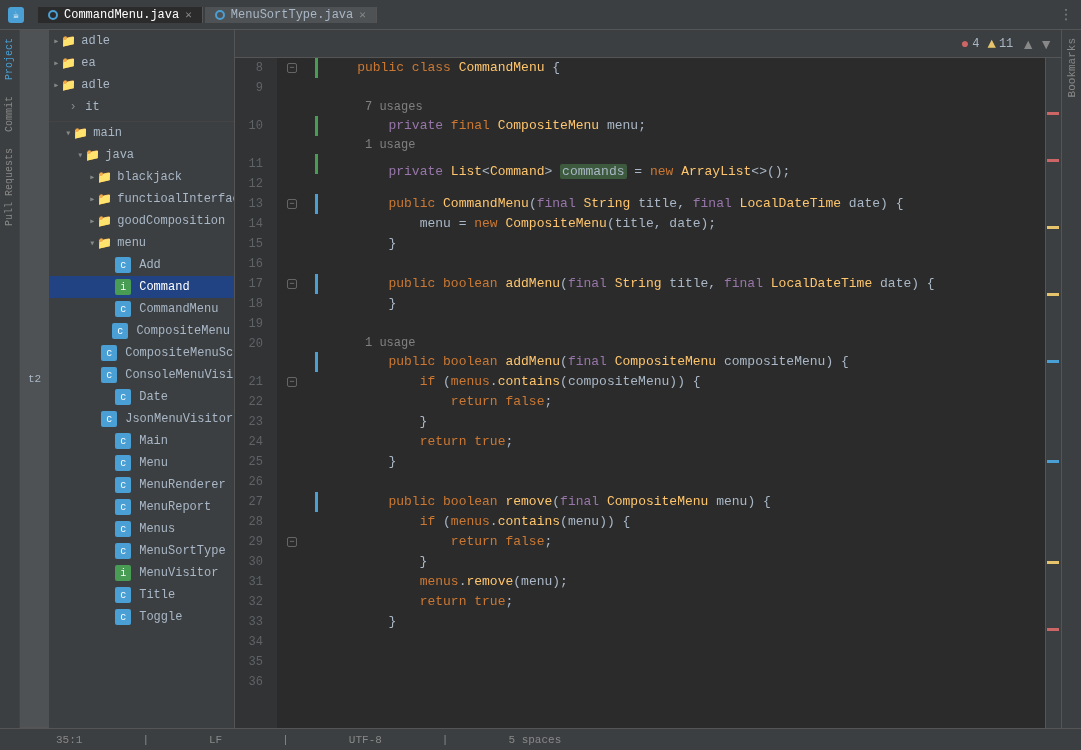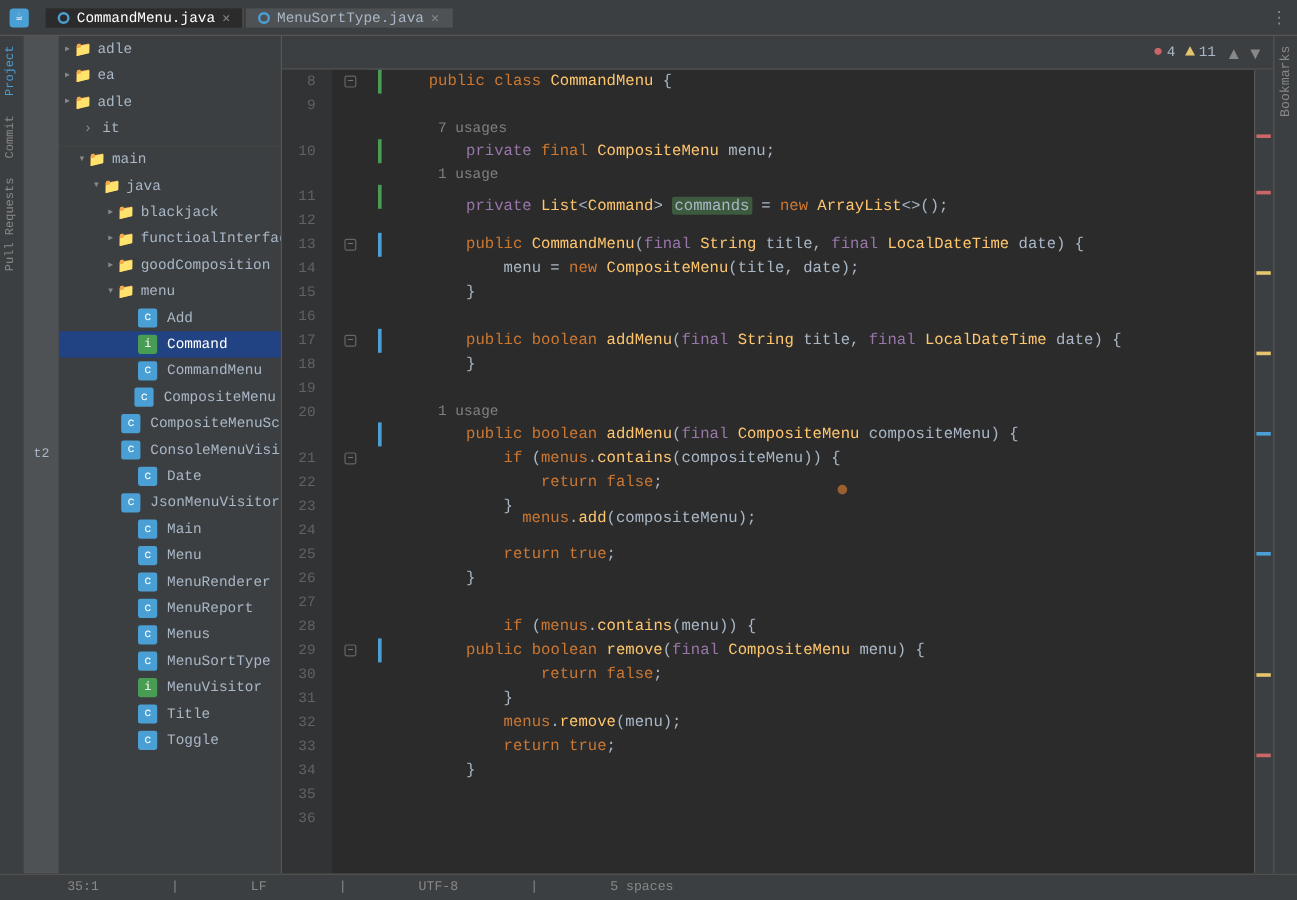--- a/index.html
+++ b/index.html
@@ -748,59 +748,50 @@
           </span>
         </div>
 
         <div class="code-line">
           <span style="display:flex;align-items:center;">
             <span class="stripe-none"></span>
             <span style="padding-left:8px;">            }</span>
           </span>
         </div>
 
-        <div class="code-line">
-          <span style="display:flex;align-items:center;">
-            <span class="stripe-none"></span>
-            <span style="padding-left:8px;position:relative;">
-              <span style="color:#cc7832;">menus</span>.<span class="method">add</span>(<span style="color:#a9b7c6;">compositeMenu</span>);
-              <span style="position:absolute;left:380px;top:2px;width:8px;height:8px;background:#cc7832;border-radius:50%;opacity:0.7;"></span>
-            </span>
-          </span>
-        </div>
 
         <div class="code-line">
           <span style="display:flex;align-items:center;">
             <span class="stripe-none"></span>
             <span style="padding-left:8px;">            <span class="kw">return</span> <span class="kw">true</span>;</span>
           </span>
         </div>
 
         <div class="code-line">
           <span style="display:flex;align-items:center;">
             <span class="stripe-none"></span>
             <span style="padding-left:8px;">        }</span>
           </span>
         </div>
 
         <div class="code-line">
           <span class="stripe-none"></span>
-        </div>
-
-        <div class="code-line">
-          <span style="display:flex;align-items:center;">
-            <span class="stripe-none"></span>
-            <span style="padding-left:8px;">            <span class="kw">if</span> (<span style="color:#cc7832;">menus</span>.<span class="method">contains</span>(<span style="color:#a9b7c6;">menu</span>)) {</span>
-          </span>
         </div>
 
         <div class="code-line">
           <span style="display:flex;align-items:center;">
             <span class="stripe-blue"></span>
             <span style="padding-left:8px;">        <span class="kw">public</span> <span class="kw">boolean</span> <span class="method">remove</span>(<span class="kw-final">final</span> <span class="class-name">CompositeMenu</span> <span style="color:#a9b7c6;">menu</span>) {</span>
+          </span>
+        </div>
+
+        <div class="code-line">
+          <span style="display:flex;align-items:center;">
+            <span class="stripe-none"></span>
+            <span style="padding-left:8px;">            <span class="kw">if</span> (<span style="color:#cc7832;">menus</span>.<span class="method">contains</span>(<span style="color:#a9b7c6;">menu</span>)) {</span>
           </span>
         </div>
 
         <div class="code-line">
           <span style="display:flex;align-items:center;">
             <span class="stripe-none"></span>
             <span style="padding-left:8px;">                <span class="kw">return</span> <span class="kw">false</span>;</span>
           </span>
         </div>
 

